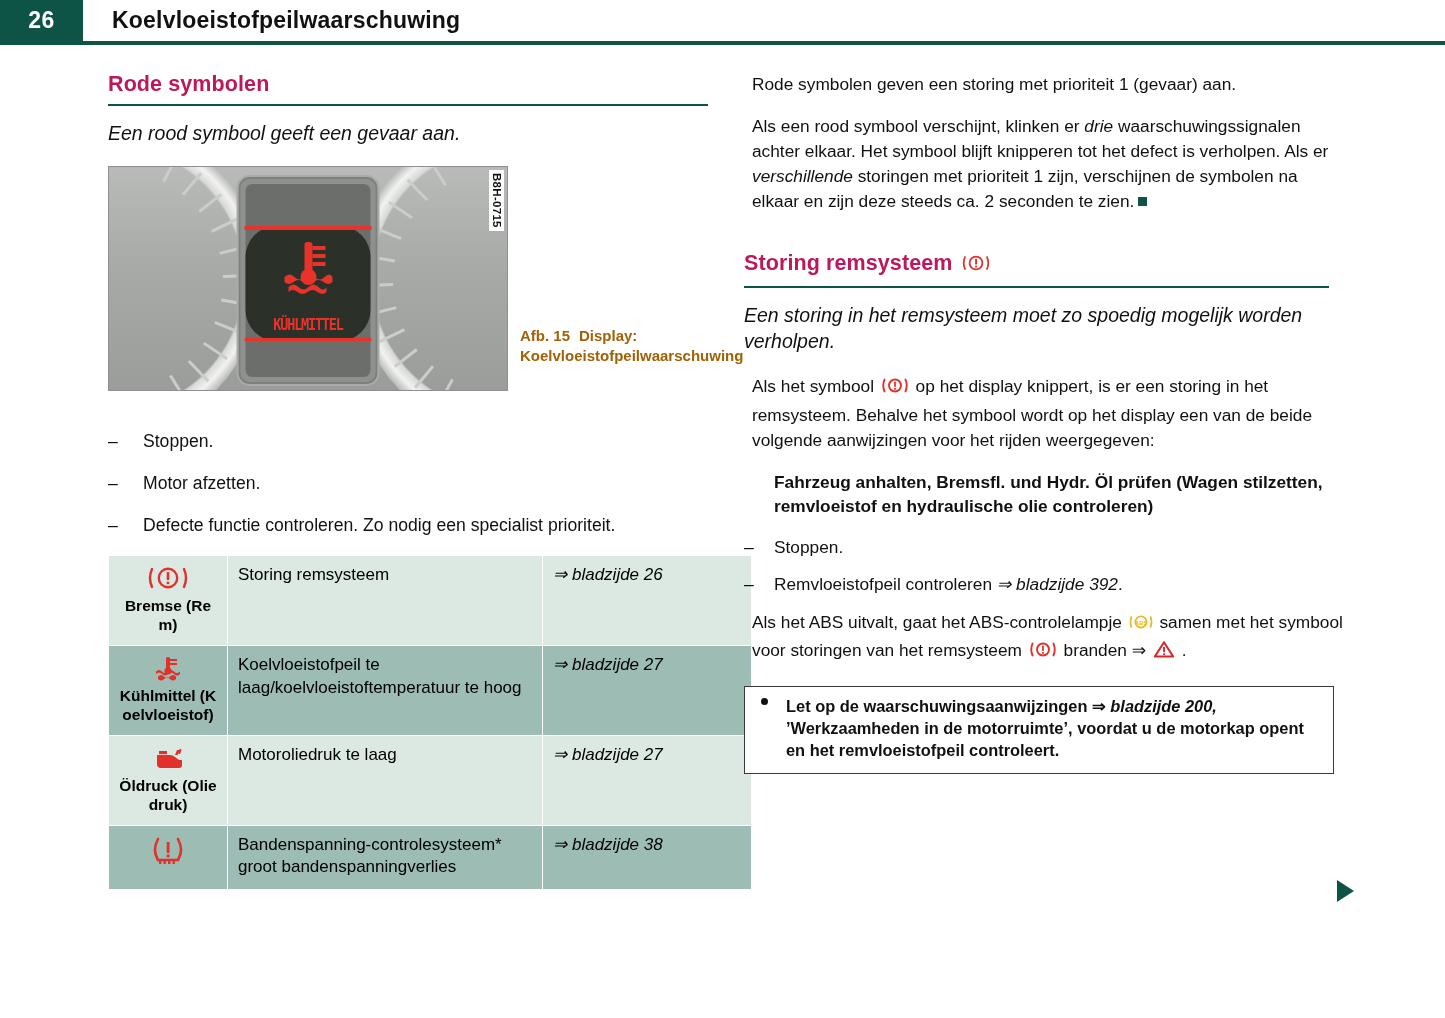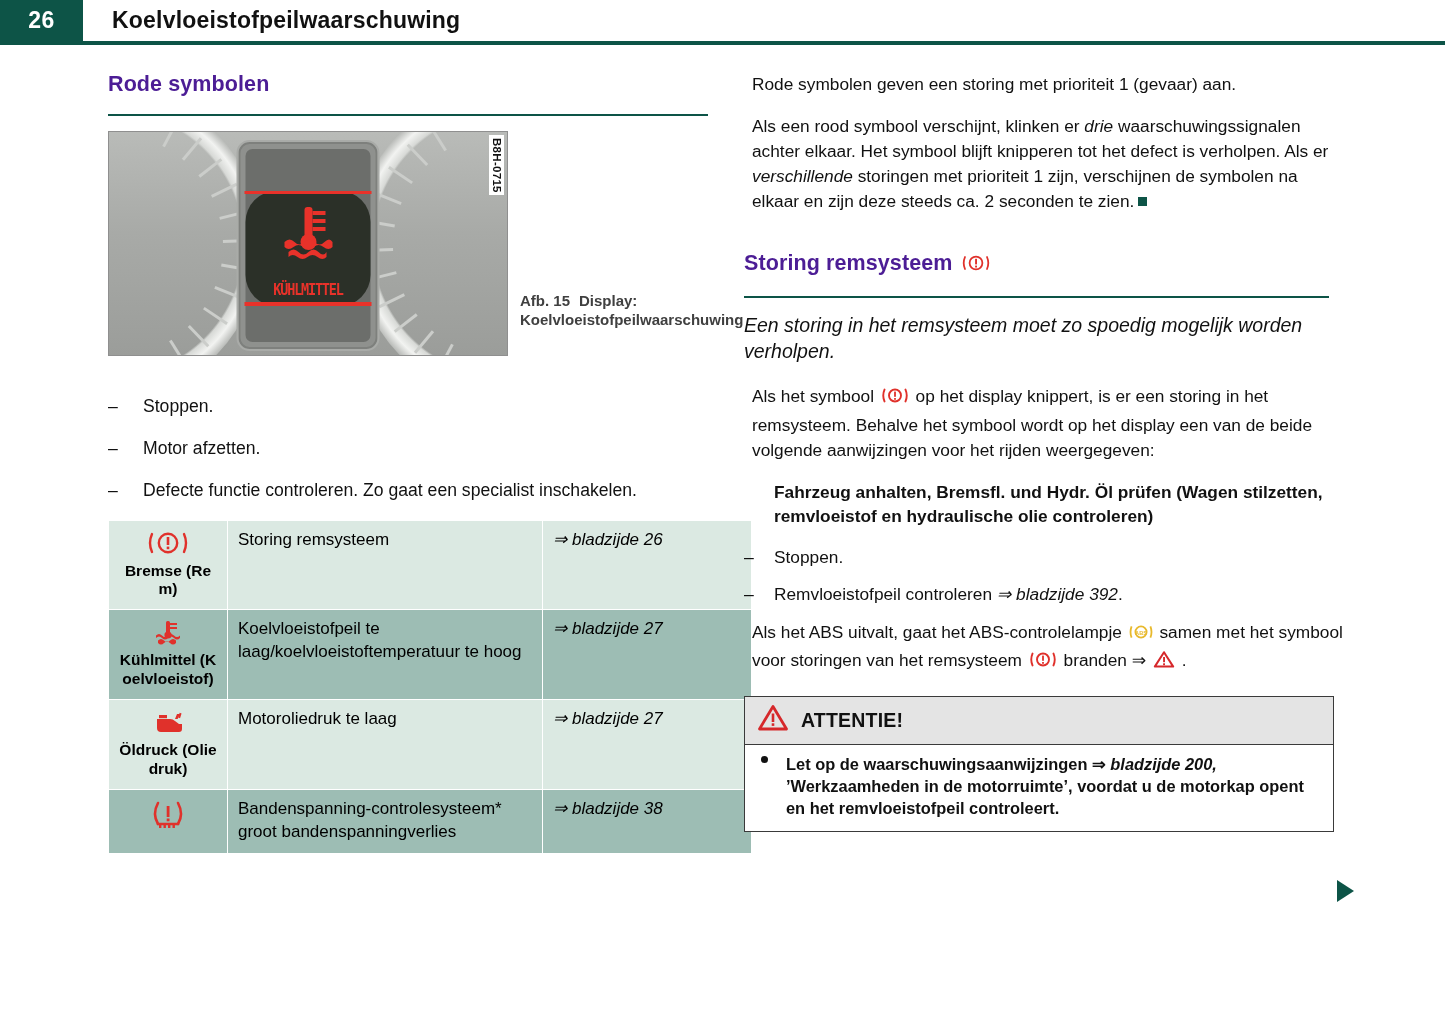--- a/index.html
+++ b/index.html
@@ -69,23 +69,23 @@
     left: 744px;
     top: 72px;
     width: 600px;
   }
 
   
   h2.section-head {
     margin: 0;
     font-size: 21.5px;
     font-weight: bold;
-    color: #4c1d95;
+    color: #be185d;
     letter-spacing: .1px;
-    padding-bottom: 17px;
+    padding-bottom: 7px;
   }
   .head-rule {
     height: 1.6px;
     background: #0d5447;
     margin-bottom: 15px;
   }
   .head-rule.right-rule { width: 585px; }
 
   .lead-italic {
     margin: 0 0 20px 0;
@@ -252,21 +252,21 @@
     line-height: 1;
   }
   .fig-caption {
     position: absolute;
     left: 412px;
     top: 160px;
     width: 190px;
     font-size: 15px;
     font-weight: bold;
     line-height: 1.3;
-    color: #404040;
+    color: #a16207;
   }
   .fig-caption .lbl { margin-right: 9px; }
 
   
   table.symtable {
     border-collapse: collapse;
     width: 592px;
     margin-top: 12px;
     table-layout: fixed;
   }
@@ -363,20 +363,21 @@
   <div class="pagenum-block">26</div>
   <div class="header-title">Koelvloeistofpeilwaarschuwing</div>
   <div class="header-rule"></div>
 </div>
 
 <div class="col-left">
 
   <h2 class="section-head">Rode symbolen</h2>
   <div class="head-rule"></div>
 
+  <p class="lead-italic">Een rood symbool geeft een gevaar aan.</p>
 
   <div class="figure-wrap">
     <div class="cluster">
       <div class="gauge gauge-l"></div>
       <div class="gauge gauge-r"></div>
 
       <div class="ticks ticks-l">
         <span style="transform:rotate(-62deg) translateX(112px)"></span>
         <span style="transform:rotate(-50deg) translateX(112px)"></span>
         <span style="transform:rotate(-38deg) translateX(112px)"></span>
@@ -430,21 +431,21 @@
     </div>
 
     <div class="fig-caption">
       <span class="lbl">Afb. 15</span><span>Display: Koelvloeistofpeilwaarschuwing</span>
     </div>
   </div>
 
   <ul class="dash-list" style="margin-top:38px;">
     <li><span class="dash">–</span><span>Stoppen.</span></li>
     <li><span class="dash">–</span><span>Motor afzetten.</span></li>
-    <li><span class="dash">–</span><span>Defecte functie controleren. Zo gaat een specialist inschakelen.</span></li>
+    <li><span class="dash">–</span><span>Defecte functie controleren. Zo nodig een specialist prioriteit.</span></li>
   </ul>
 
   <table class="symtable">
     <tbody>
       <tr class="row-light">
         <td class="c-sym">
           <span class="sym-glyph">
             <svg viewBox="0 0 44 28" width="44" height="28" aria-hidden="true">
               <g fill="none" stroke="#e0312b" stroke-width="2.4" stroke-linecap="round">
                 <circle cx="22" cy="14" r="9.2"></circle>
@@ -602,30 +603,20 @@
     </span><span> branden ⇒ </span><span class="inline-ic">
       <svg viewBox="0 0 22 19" width="22" height="19" aria-hidden="true">
         <path d="M11 2.2 L20.2 16.6 H1.8 Z" fill="none" stroke="#d6282b" stroke-width="2" stroke-linejoin="round"></path>
         <rect x="10.1" y="7" width="1.9" height="5.2" fill="#d6282b"></rect>
         <rect x="10.1" y="13.3" width="1.9" height="1.9" fill="#d6282b"></rect>
       </svg>
     </span><span>.</span>
   </p>
 
   <div class="attn-box">
-    <div class="attn-head">
-      <span>
-        <svg viewBox="0 0 32 28" width="32" height="28" aria-hidden="true">
-          <path d="M16 2.5 L29.5 25 H2.5 Z" fill="none" stroke="#d6282b" stroke-width="2.8" stroke-linejoin="round"></path>
-          <rect x="14.7" y="9.5" width="2.6" height="8.5" fill="#d6282b"></rect>
-          <rect x="14.7" y="19.3" width="2.6" height="2.6" fill="#d6282b"></rect>
-        </svg>
-      </span>
-      <span class="attn-title">ATTENTIE!</span>
-    </div>
     <div class="attn-body">
       <span class="bullet"></span>
       <span class="btext"><span>Let op de waarschuwingsaanwijzingen ⇒ </span><span class="ital">bladzijde 200,</span><span> ’Werkzaamheden in de motorruimte’, voordat u de motorkap opent en het remvloeistofpeil controleert.</span></span>
     </div>
   </div>
 </div>
 
 <div class="page-arrow"></div>
 
 </body></html>

